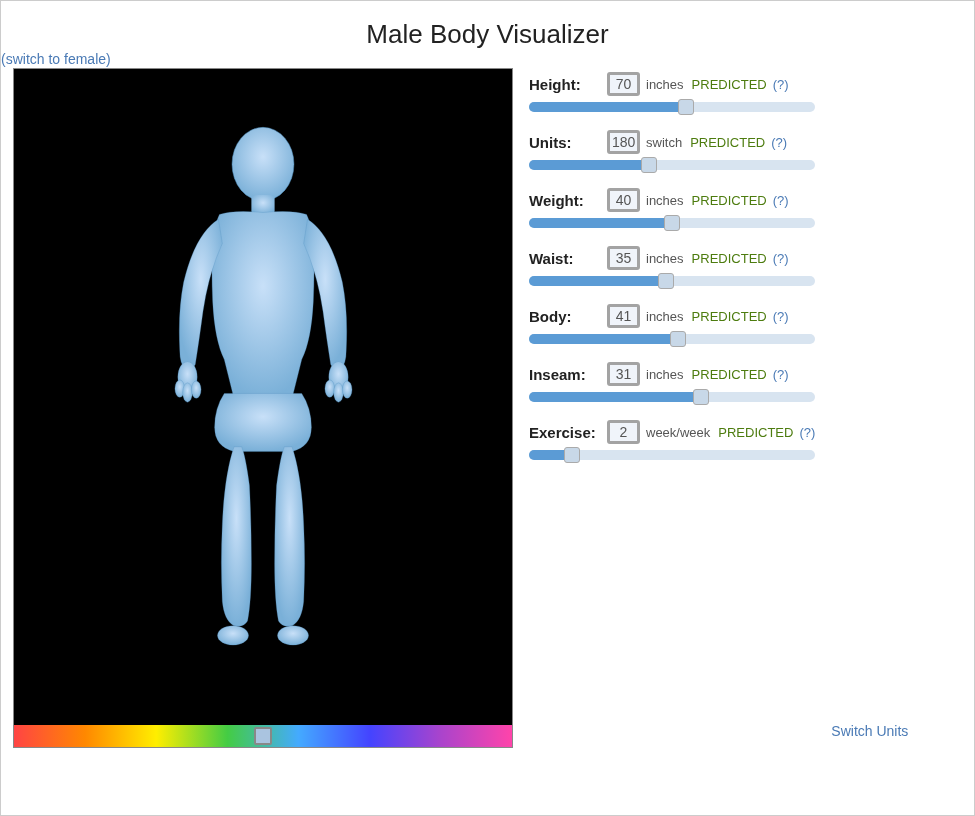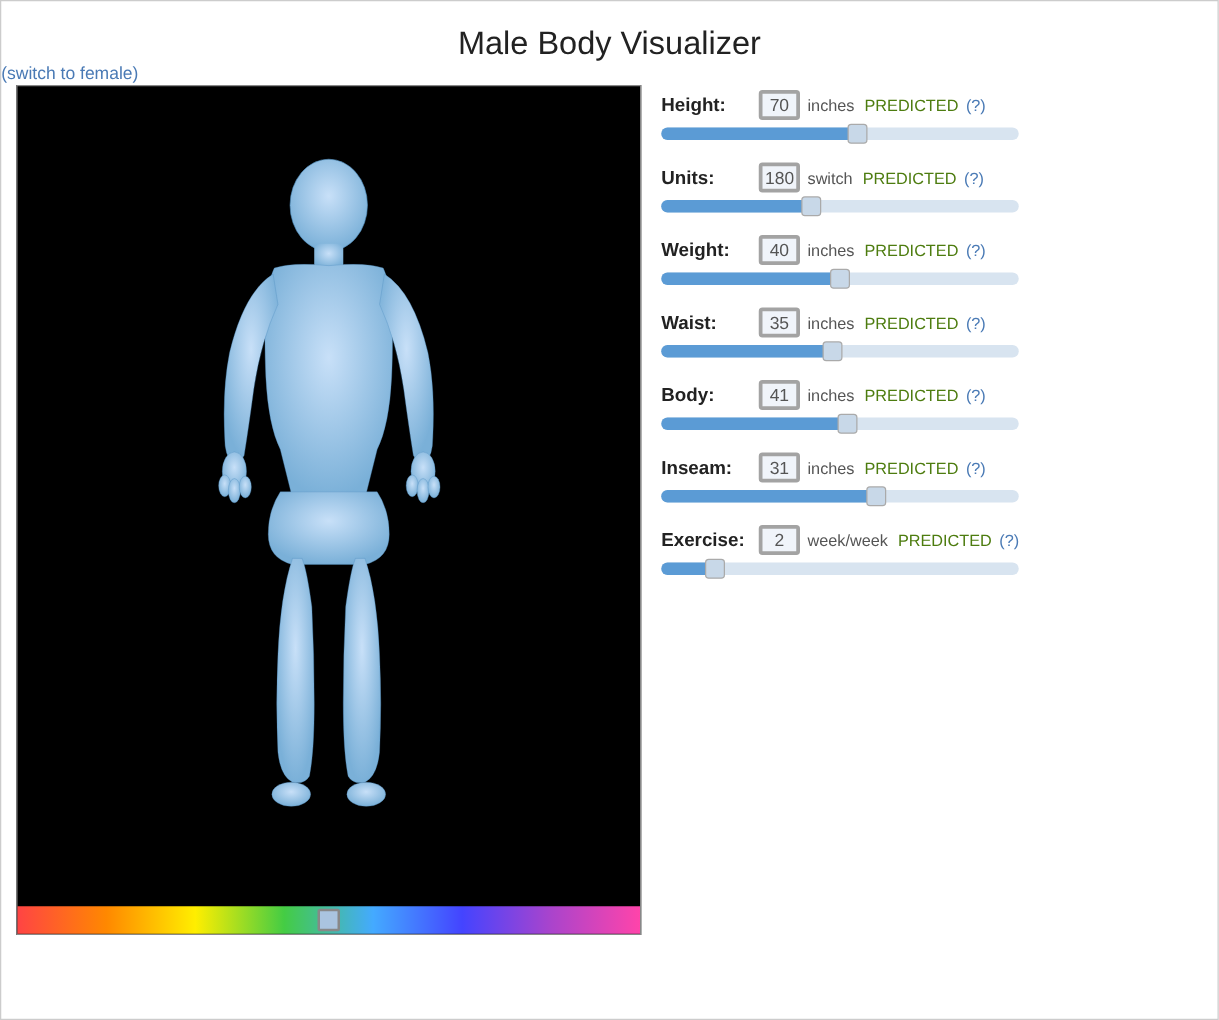--- a/index.html
+++ b/index.html
@@ -309,17 +309,20 @@
       <span class="control-unit">week/week</span>
       <span class="control-predicted">PREDICTED</span>
       <a class="control-help">(?)</a>
     </div>
     <div class="slider-track">
       <div class="slider-fill" style="width:15%"></div>
       <div class="slider-thumb" style="left:15%"></div>
     </div>
   </div>
       </div>
+    <div class="switch-units-btn">
+      <a class="switch-units-link">Switch Units</a>
+    </div>
   </div>
 </div>
 
 
 
 
 </body></html>

